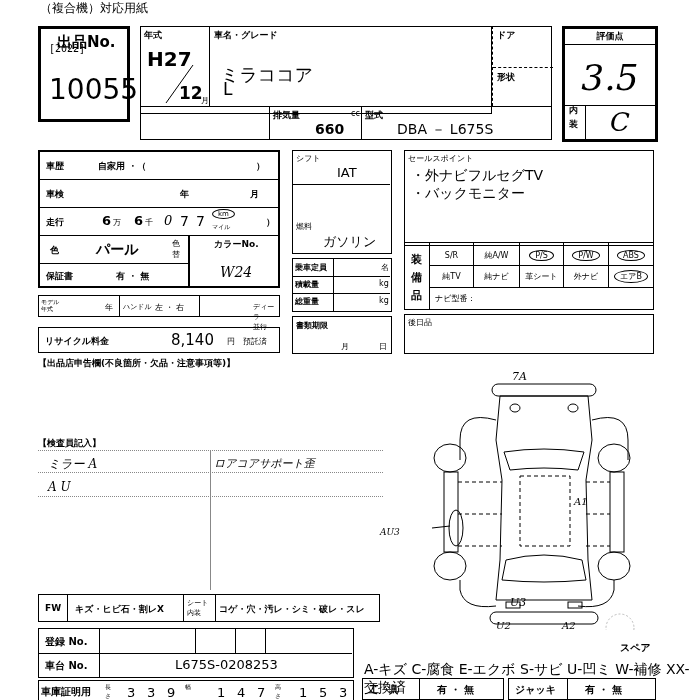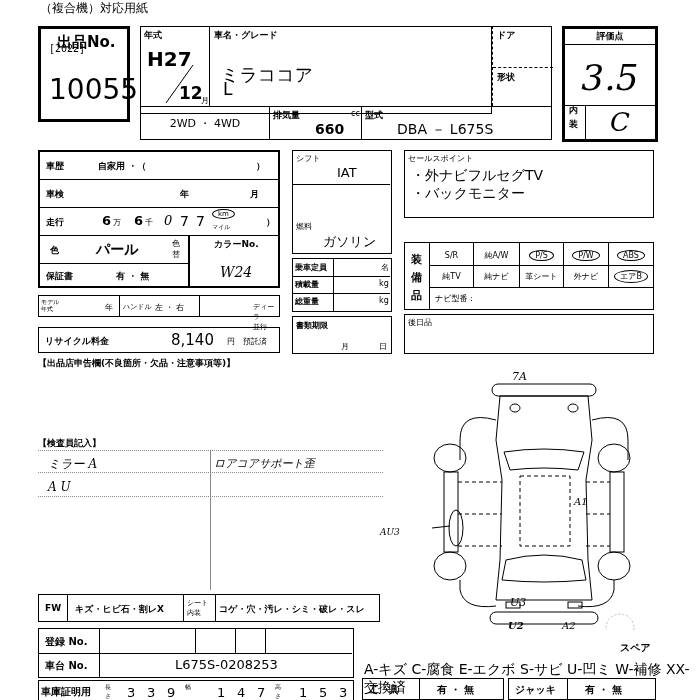--- a/index.html
+++ b/index.html
@@ -39,21 +39,20 @@
   <div class="abs" style="left:80px;top:36px;font-size:18px;">ミラココア</div>
   <div class="abs" style="left:82px;top:52px;font-size:17px;">L</div>
 </div>
 <div class="abs" style="left:492px;top:26px;width:60px;height:80px;border-top:1px solid #000;border-right:1px solid #000;border-left:1px dashed #000;">
   <div class="abs" style="left:0;top:40px;width:60px;border-top:1px dashed #000;"></div>
   <div class="abs lbl" style="left:4px;top:2px;">ドア</div>
   <div class="abs lbl" style="left:4px;top:44px;">形状</div>
 </div>
 
 <div class="abs b" style="left:140px;top:106px;width:412px;height:34px;">
-  <div class="cell abs" style="left:0;top:0;width:128px;height:32px;font-size:11px;">2WD ・ 4WD</div>
   <div class="abs" style="left:128px;top:0;width:1px;height:32px;background:#000;"></div>
   <div class="abs lbl" style="left:132px;top:2px;">排気量</div>
   <div class="abs" style="left:174px;top:14px;font-size:14px;font-weight:bold;">660</div>
   <div class="abs sm" style="left:210px;top:2px;">cc</div>
   <div class="abs" style="left:220px;top:0;width:1px;height:32px;background:#000;"></div>
   <div class="abs lbl" style="left:224px;top:2px;">型式</div>
   <div class="abs" style="left:256px;top:14px;font-size:14px;">DBA － L675S</div>
 </div>
 
 <div class="abs bt" style="left:562px;top:26px;width:96px;height:116px;">
@@ -142,21 +141,21 @@
   <div class="abs sm" style="left:86px;top:20px;">kg</div>
   <div class="abs sm" style="left:2px;top:37px;font-weight:bold;">総重量</div>
   <div class="abs sm" style="left:86px;top:37px;">kg</div>
 </div>
 <div class="abs b" style="left:292px;top:316px;width:100px;height:38px;border-width:1.5px;">
   <div class="abs sm" style="left:3px;top:3px;font-weight:bold;">書類期限</div>
   <div class="abs sm" style="left:48px;top:24px;">月</div>
   <div class="abs sm" style="left:86px;top:24px;">日</div>
 </div>
 
-<div class="abs b" style="left:404px;top:150px;width:250px;height:68px;border-width:1.5px;">
+<div class="abs b" style="left:404px;top:150px;width:250px;height:96px;border-width:1.5px;">
   <div class="abs sm" style="left:3px;top:2px;">セールスポイント</div>
   <div class="abs" style="left:6px;top:16px;font-size:14px;">・外ナビフルセグTV</div>
   <div class="abs" style="left:6px;top:34px;font-size:14px;">・バックモニター</div>
 </div>
 
 <div class="abs b" style="left:404px;top:242px;width:250px;height:68px;border-width:1.5px;">
   <div class="abs lbl" style="left:6px;top:8px;width:12px;line-height:18px;font-size:11px;">装備品</div>
   <div class="abs" style="left:24px;top:0;width:1px;height:66px;background:#000;"></div>
   <div class="abs" style="left:24px;top:22px;width:224px;border-top:1px solid #000;"></div>
   <div class="abs" style="left:24px;top:44px;width:224px;border-top:1px solid #000;"></div>
@@ -232,21 +231,21 @@
     <line x1="38" y1="176" x2="82" y2="176"></line>
       <line x1="166" y1="176" x2="190" y2="176"></line>
     <rect x="100" y="106" width="50" height="70"></rect>
   </g>
   <circle cx="200" cy="258" r="14" fill="none" stroke="#bbb" stroke-dasharray="2,2"></circle>
 </svg>
 <div class="abs hand" style="left:512px;top:370px;font-size:11px;">7A</div>
 <div class="abs hand" style="left:574px;top:496px;font-size:10px;">A1</div>
 <div class="abs hand" style="left:380px;top:527px;font-size:9px;">AU3</div>
 <div class="abs hand" style="left:510px;top:596px;font-size:11px;">U3</div>
-<div class="abs hand" style="left:508px;top:620px;font-size:10px;font-weight:bold;">U2</div>
+<div class="abs hand" style="left:496px;top:620px;font-size:10px;">U2</div>
 <div class="abs hand" style="left:562px;top:620px;font-size:10px;">A2</div>
 <div class="abs lbl" style="left:620px;top:641px;font-size:10px;">スペア</div>
 
 <div class="abs b" style="left:38px;top:594px;width:342px;height:28px;border-width:1.5px;">
   <div class="abs lbl" style="left:6px;top:8px;">FW</div>
   <div class="abs" style="left:28px;top:0;width:1px;height:26px;background:#000;"></div>
   <div class="abs lbl" style="left:36px;top:8px;">キズ・ヒビ石・割レX</div>
   <div class="abs" style="left:144px;top:0;width:1px;height:26px;background:#000;"></div>
   <div class="abs" style="left:148px;top:3px;font-size:7px;width:24px;line-height:10px;">シート内装</div>
   <div class="abs" style="left:176px;top:0;width:1px;height:26px;background:#000;"></div>

